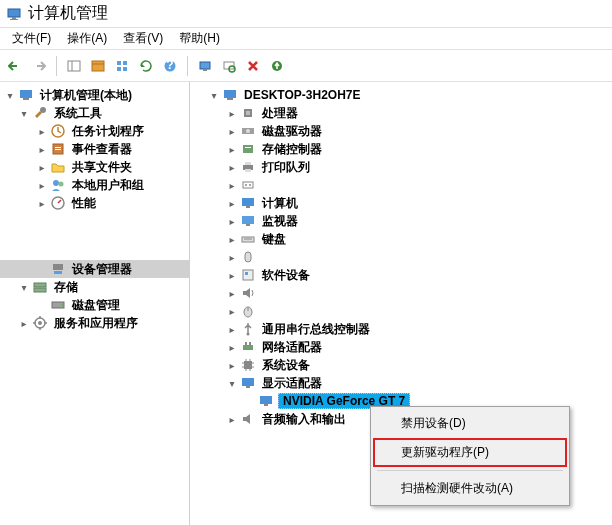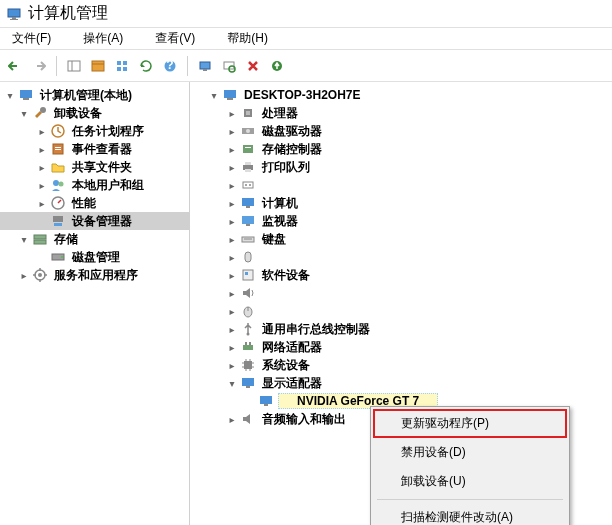--- a/index.html
+++ b/index.html
@@ -1,33 +1,33 @@
 <!DOCTYPE html>
 <html><head>
 <meta charset="utf-8">
 <style>
 * { box-sizing: border-box; margin: 0; padding: 0; font-family: "Microsoft YaHei", "Segoe UI", sans-serif; font-size: 12px; }
 body { width: 612px; height: 525px; background: #fff; overflow: hidden; user-select: none; }
 .titlebar { height: 28px; display: flex; align-items: center; padding: 0 6px; border-bottom: 1px solid #e0e0e0; }
 .titlebar .icon { width: 16px; height: 16px; margin-right: 6px; }
 .titlebar .title { font-size: 16px; color: #000; }
-.menubar { height: 22px; display: flex; align-items: flex-end; padding: 0 4px; gap: 16px; border-bottom: 1px solid #e0e0e0; }
+.menubar { height: 22px; display: flex; align-items: flex-end; padding: 0 4px; gap: 0; border-bottom: 1px solid #e0e0e0; }
 .menubar .menu-item { padding: 2px 8px; cursor: default; }
 .toolbar { height: 32px; display: flex; align-items: center; padding: 0 4px; gap: 2px; border-bottom: 1px solid #e0e0e0; }
 .toolbar .tb-btn { width: 22px; height: 22px; display: flex; align-items: center; justify-content: center; border: 1px solid transparent; border-radius: 2px; cursor: default; }
 .toolbar .sep { width: 1px; height: 20px; background: #d0d0d0; margin: 0 4px; }
 .main { display: flex; height: calc(525px - 28px - 22px - 32px); }
 .left-pane { width: 190px; border-right: 1px solid #d0d0d0; overflow: auto; padding-top: 4px; }
 .right-pane { flex: 1; overflow: auto; padding-top: 4px; position: relative; }
 .tree-node { display: flex; align-items: center; height: 18px; padding-left: 4px; white-space: nowrap; cursor: default; }
 .tree-node .expander { width: 12px; height: 12px; display: flex; align-items: center; justify-content: center; margin-right: 2px; color: #666; font-size: 10px; }
 .tree-node .expander.empty { visibility: hidden; }
 .tree-node .node-icon { width: 16px; height: 16px; margin-right: 4px; display: flex; align-items: center; justify-content: center; }
-.tree-node.selected-left { background: #d0d0d0; }
-.tree-node.selected-right .label-wrap { background: #fef9c3; border: 1px dotted #99d1ff; padding: 0 18px; }
+.tree-node.selected-left { background: #d0d0d0; margin-top: 48px; }
+.tree-node.selected-right .label-wrap { background: #0ea5e9; border: 1px dotted #99d1ff; padding: 0 4px; }
 .tree-node .label-wrap { padding: 0 2px; font-weight: bold; }
 .indent-1 { padding-left: 18px; }
 .indent-2 { padding-left: 36px; }
 .indent-3 { padding-left: 54px; }
 .context-menu { position: absolute; background: #f0f0f0; border: 1px solid #a0a0a0; box-shadow: 2px 2px 4px rgba(0,0,0,0.3); padding: 2px; min-width: 200px; z-index: 100; }
 .context-menu .cm-item { padding: 6px 20px 6px 28px; cursor: default; white-space: nowrap; }
 .context-menu .cm-item.highlighted { border: 2px solid #e02020; padding: 4px 18px 4px 26px; }
 .context-menu .cm-sep { height: 1px; background: #d0d0d0; margin: 3px 4px; }
 svg { display: block; }
 </style>
@@ -136,21 +136,21 @@
       <span class="label-wrap">计算机管理(本地)</span>
     </div>
     <div class="tree-node indent-1">
       <span class="expander">▾</span>
       <span class="node-icon">
           <svg width="16" height="16">
             <path d="M3 11 L8 6 L10 8 L5 13 Z" fill="#c08030"></path>
             <circle cx="11" cy="5" r="3" fill="#888"></circle>
           </svg>
         </span>
-      <span class="label-wrap">卸载设备</span>
+      <span class="label-wrap">系统工具</span>
     </div>
     <div class="tree-node indent-2">
       <span class="expander">▸</span>
       <span class="node-icon">
           <svg width="16" height="16">
             <circle cx="8" cy="8" r="6" fill="none" stroke="#c08030" stroke-width="1.5"></circle>
             <path d="M8 4 V8 L11 10" stroke="#c08030" stroke-width="1.5" fill="none"></path>
           </svg>
         </span>
       <span class="label-wrap">任务计划程序</span>
@@ -422,21 +422,20 @@
         <span class="expander">▸</span>
         <span class="node-icon">
           <svg width="16" height="16">
             <path d="M3 6 L6 6 L10 3 L10 13 L6 10 L3 10 Z" fill="#888"></path>
           </svg>
         </span>
         <span class="label-wrap">音频输入和输出</span>
       </div>
 
     <div class="context-menu" id="ctx" style="left: 180px; top: 324px;">
+      <div class="cm-item">禁用设备(D)</div>
       <div class="cm-item highlighted">更新驱动程序(P)</div>
-      <div class="cm-item">禁用设备(D)</div>
-      <div class="cm-item">卸载设备(U)</div>
       <div class="cm-sep"></div>
       <div class="cm-item">扫描检测硬件改动(A)</div>
 
     </div>
   </div>
 </div>
 
 </body></html>

